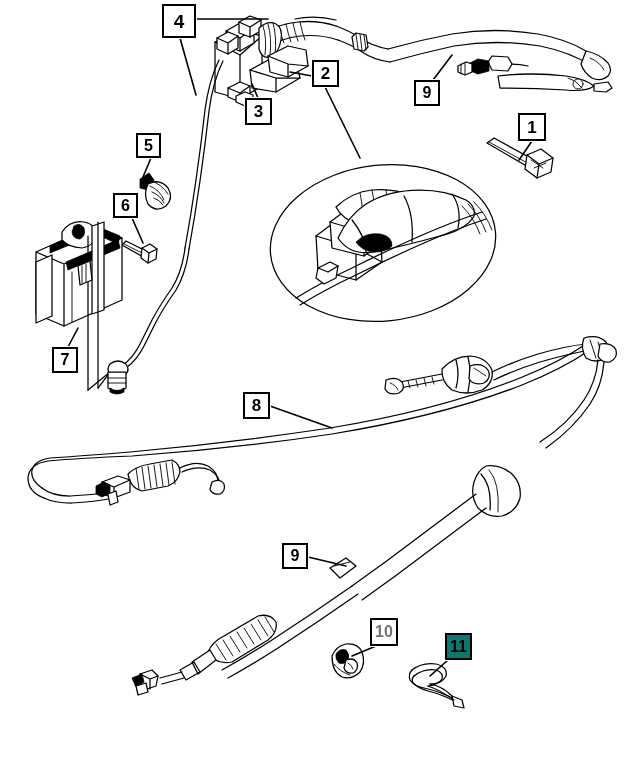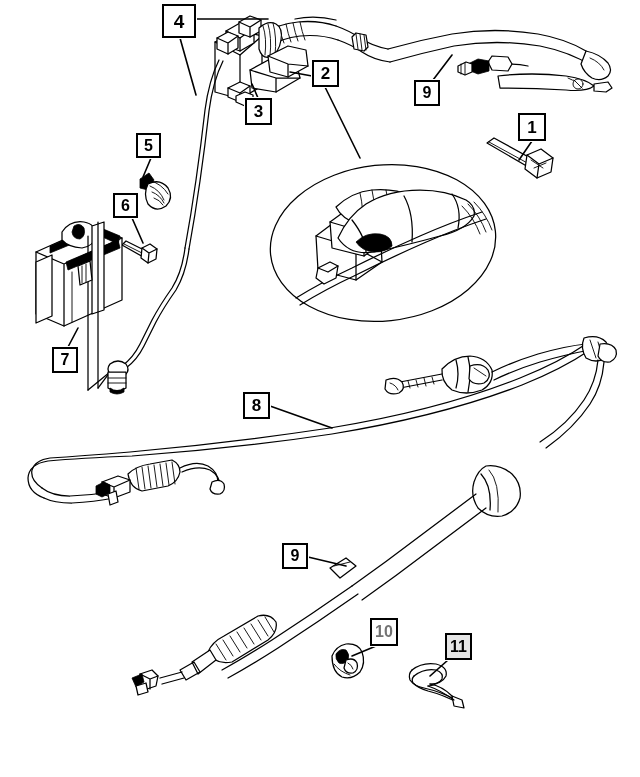--- a/index.html
+++ b/index.html
@@ -376,18 +376,18 @@
     </div>
 
     <div class="callout" style="left: 282px; top: 543px; width: 26px; height: 26px; font-size: 16px; background: rgb(255, 255, 255); border-color: rgb(0, 0, 0); color: rgb(0, 0, 0);">
       <span class="num">9</span>
     </div>
 
     <div class="callout" style="left: 370px; top: 618px; width: 28px; height: 28px; font-size: 16px; background: rgb(255, 255, 255); border-color: rgb(0, 0, 0); color: #737373;">
       <span class="num">10</span>
     </div>
 
-    <div class="callout" style="left: 445px; top: 633px; width: 27px; height: 27px; font-size: 16px; background: #e5e5e5; border-color: rgb(0, 0, 0); color: rgb(0, 0, 0); text-align: right;">
+    <div class="callout" style="left: 445px; top: 633px; width: 27px; height: 27px; font-size: 16px; background: #0f766e; border-color: rgb(0, 0, 0); color: rgb(0, 0, 0); text-align: right;">
       <span class="num">11</span>
     </div>
 
   </div>
 </div>
 
 </body></html>

